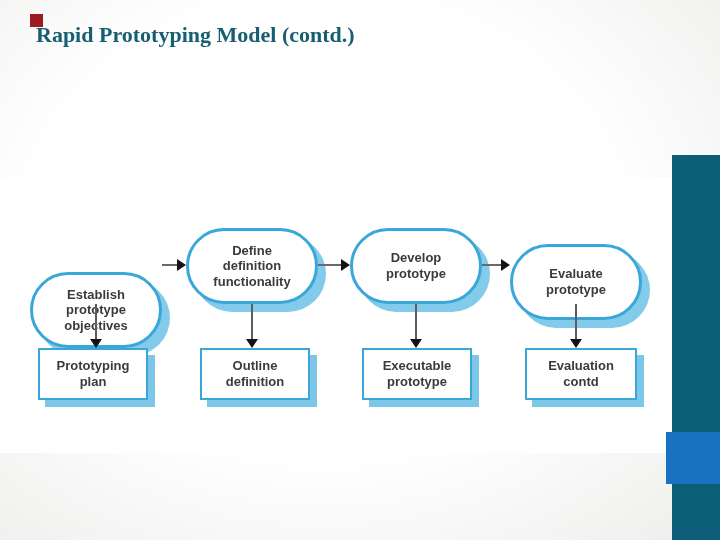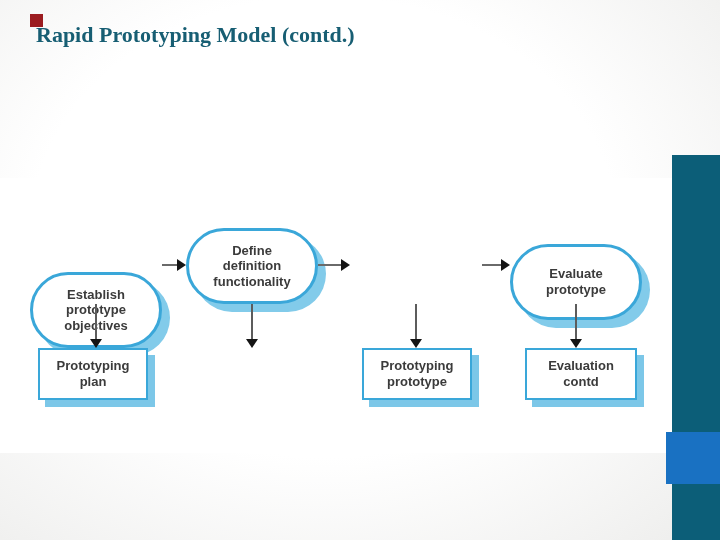--- a/index.html
+++ b/index.html
@@ -69,20 +69,23 @@
 
   <div class="sidebar"></div>
   <div class="sidebar-accent"></div>
 
   <div class="oval" style="left:30px;margin-top:44px;">
     <span>Establish prototype objectives</span>
   </div>
   <div class="oval" style="left:186px;">
     <span>Define definition functionality</span>
   </div>
+  <div class="oval" style="left:350px;">
+    <span>Develop prototype</span>
+  </div>
   <div class="oval" style="left:510px;margin-top:16px;">
     <span>Evaluate prototype</span>
   </div>
 
   <div class="harrow" style="left:162px;width:24px;">
     <div class="hline"></div>
     <div class="hhead"></div>
   </div>
   <div class="harrow" style="left:318px;width:32px;">
     <div class="hline"></div>
@@ -106,20 +109,23 @@
     <div class="vhead"></div>
   </div>
   <div class="varrow" style="left:569px;">
     <div class="vline"></div>
     <div class="vhead"></div>
   </div>
 
   <div class="obox" style="left:38px;">
     <span>Prototyping plan</span>
   </div>
+  <div class="obox" style="left:200px;">
+    <span>Outline definition</span>
+  </div>
   <div class="obox" style="left:362px;">
-    <span>Prototyping prototype</span>
+    <span>Executable prototype</span>
   </div>
   <div class="obox" style="left:525px;width:112px;">
     <span>Evaluation contd</span>
   </div>
 
 </div>
 
 </body></html>

